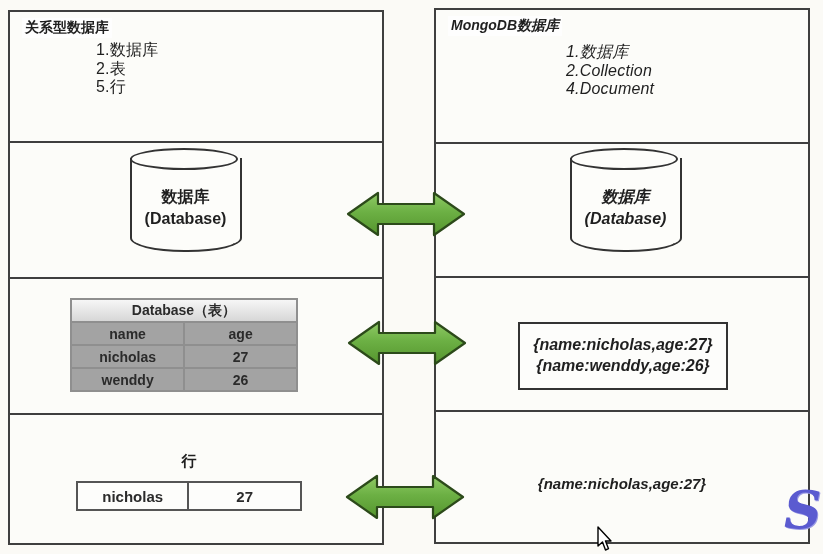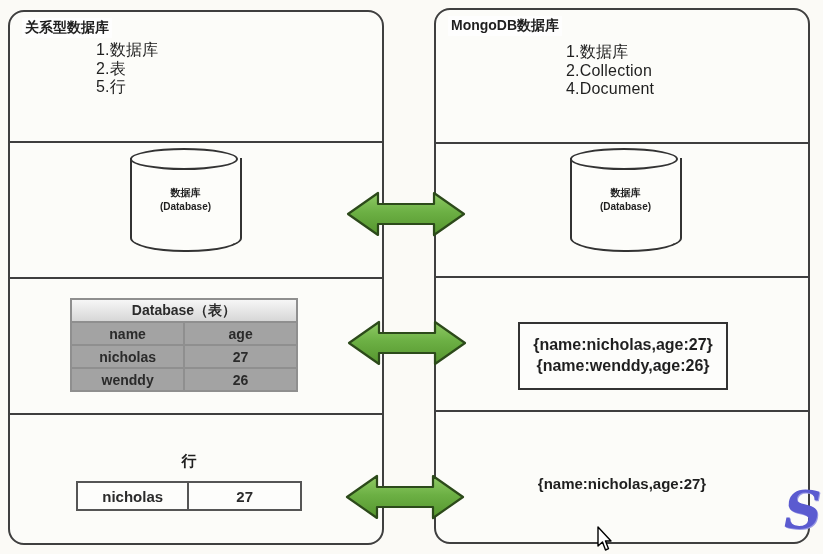--- a/index.html
+++ b/index.html
@@ -5,26 +5,26 @@
   html,body{margin:0;padding:0;}
   body{
     width:823px;height:554px;position:relative;overflow:hidden;
     background:#fbfaf6;
     font-family:"Liberation Sans", sans-serif;
     color:#1f1f1f;
   }
   .panel{
     position:absolute;
     border:2px solid #3f3f3f;
-    border-radius:16px;
+    border-radius:0;
     background:#fcfcf9;
     box-sizing:border-box;
   }
   #left-panel{left:8px;top:10px;width:376px;height:535px;}
-  #right-panel{left:434px;top:8px;width:376px;height:536px;}
+  #right-panel{left:434px;top:8px;width:376px;height:536px;font-style:italic;}
   .divider{position:absolute;left:0;right:0;height:2px;background:#3f3f3f;}
   .panel-title{
     position:absolute;top:6px;left:12px;
     font-size:14px;font-weight:bold;background:#fefefe;padding:1px 3px;
     white-space:nowrap;
   }
   .concept-list{
     position:absolute;
     font-size:16px;line-height:1.16;letter-spacing:0.2px;
     white-space:pre-line;
@@ -39,21 +39,21 @@
     background:#fdfdfa;border:2px solid #333;border-top:none;
     border-radius:0 0 54px 54px / 0 0 14px 14px;
   }
   .cyl-top{
     position:absolute;left:0;top:0;width:108px;height:22px;
     background:#fdfdfa;border:2px solid #333;border-radius:50%;
     box-sizing:border-box;
   }
   .cyl-label{
     position:absolute;top:38px;left:0;width:111px;text-align:center;
-    font-size:10px;font-weight:bold;line-height:1.35;
+    font-size:16px;font-weight:bold;line-height:1.35;
   }
 
   
   .student-table{
     position:absolute;left:60px;top:286px;width:228px;
     border-collapse:collapse;font-size:14px;font-weight:bold;color:#2b2b2b;
   }
   .student-table th,.student-table td{
     border:2px solid #8f8f8f;height:21px;text-align:center;padding:0;
     background:#a3a3a3;

